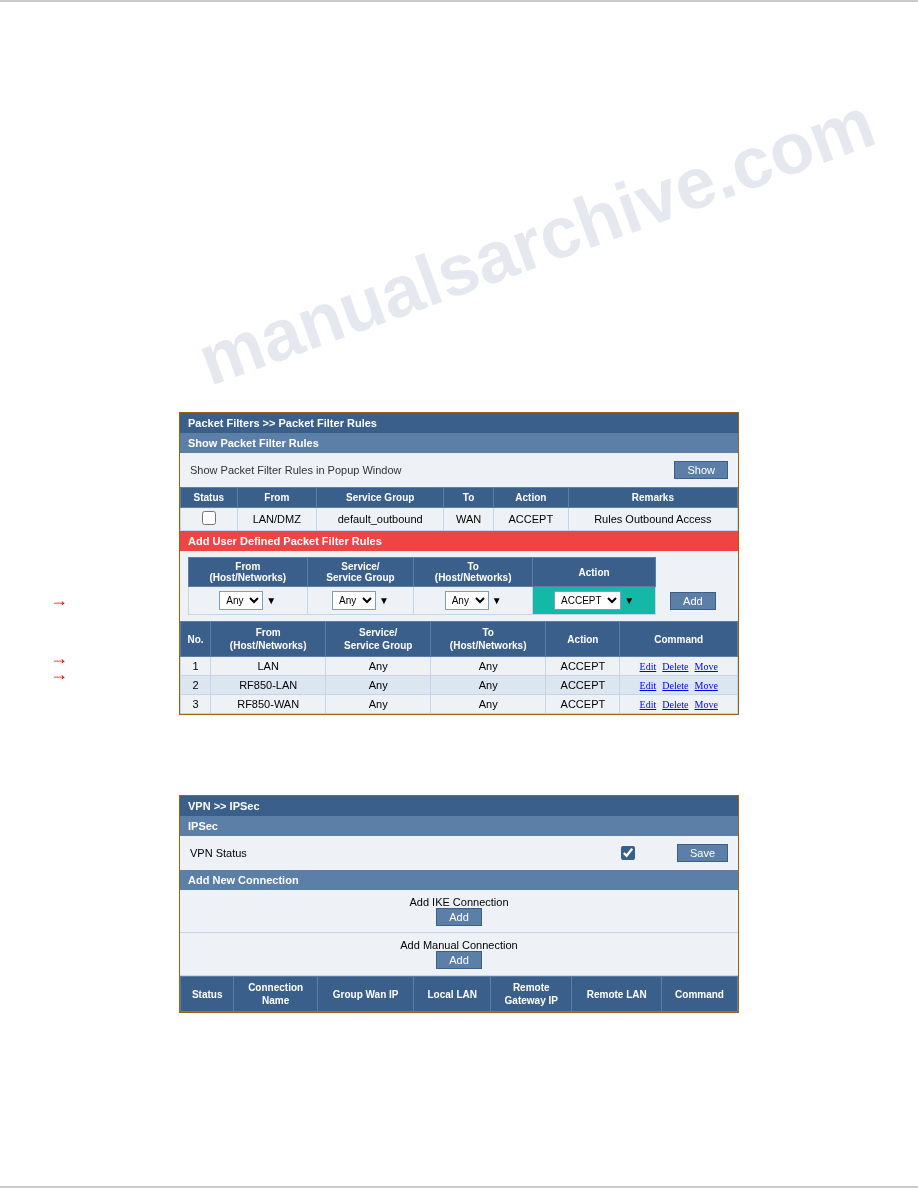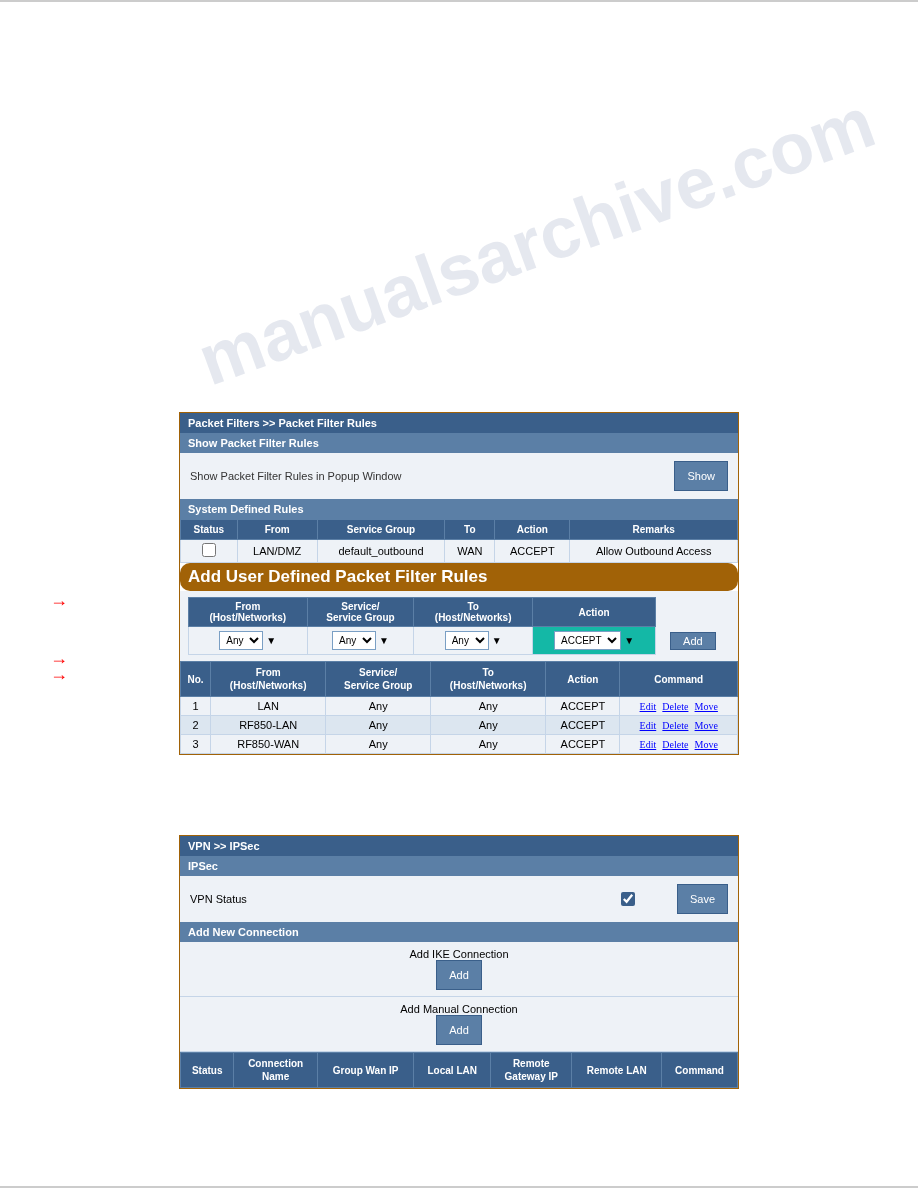--- a/index.html
+++ b/index.html
@@ -87,21 +87,21 @@
 
     .section-body-text {
       color: #333;
       font-size: 11px;
     }
 
     .btn-blue {
       background: #5b7fa6;
       color: #fff;
       border: 1px solid #3a5f8a;
-      padding: 8px 12px;
+      padding: 2px 12px;
       font-size: 11px;
       cursor: pointer;
       white-space: nowrap;
     }
     .btn-add {
       background: #5b7fa6;
       color: #fff;
       border: 1px solid #3a5f8a;
       padding: 2px 12px;
       font-size: 11px;
@@ -127,26 +127,25 @@
       text-align: center;
       font-size: 11px;
       border: 1px solid #c5d5e8;
     }
     .data-table .row-alt td {
       background: #dce6f0;
     }
 
     
     .add-section-header {
-      background: #a16207;
+      background: #ef4444;
       color: #fff;
       padding: 4px 8px;
       font-weight: bold;
-      font-size: 17px;
-      border-radius: 10px;
+      font-size: 11px;
     }
 
     .form-select {
       padding: 2px;
       font-size: 10px;
       border: 1px solid #7a9fc4;
       background: #fff;
     }
 
     .action-select {
@@ -261,41 +260,40 @@
         <div class="panel">
 
           <div class="panel-title-bar">Packet Filters &gt;&gt; Packet Filter Rules</div>
 
           <div class="section-header">Show Packet Filter Rules</div>
           <div class="section-body">
             <span class="section-body-text">Show Packet Filter Rules in Popup Window</span>
             <button class="btn-blue">Show</button>
           </div>
 
-          <div class="section-header">System Defined Rules</div>
           <div style="padding:0;">
             <table class="data-table system-defined-table-wrap">
               <thead>
                 <tr>
                   <th>Status</th>
                   <th>From</th>
                   <th>Service Group</th>
                   <th>To</th>
                   <th>Action</th>
                   <th>Remarks</th>
                 </tr>
               </thead>
               <tbody>
                 <tr>
                   <td><input type="checkbox" class="checkbox-styled" style=""></td>
                   <td>LAN/DMZ</td>
                   <td>default_outbound</td>
                   <td>WAN</td>
                   <td>ACCEPT</td>
-                  <td>Allow Outbound Access</td>
+                  <td>Rules Outbound Access</td>
                 </tr>
               </tbody>
             </table>
           </div>
 
           <div class="add-section-header">Add User Defined Packet Filter Rules</div>
           <div style="background:#eef2f7; padding: 6px 8px;">
             <table class="add-form-table" style="border-collapse:collapse;">
               <thead>
                 <tr class="add-form-header-row">

